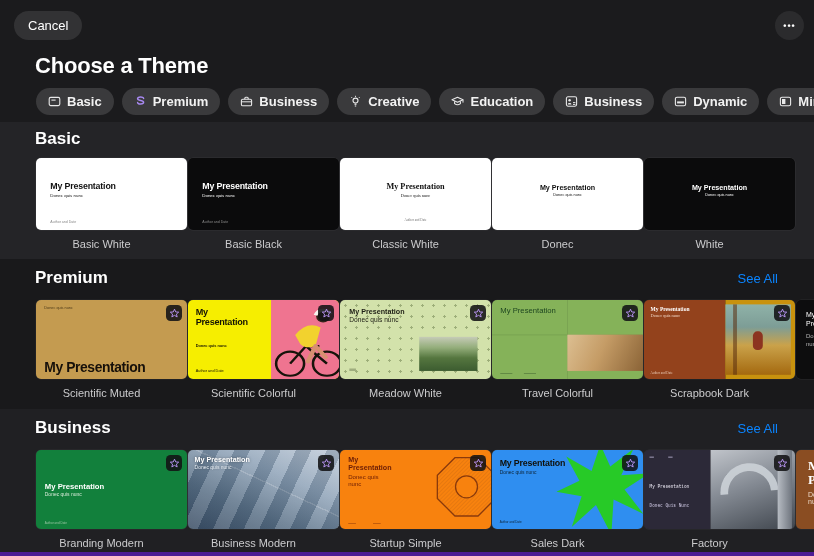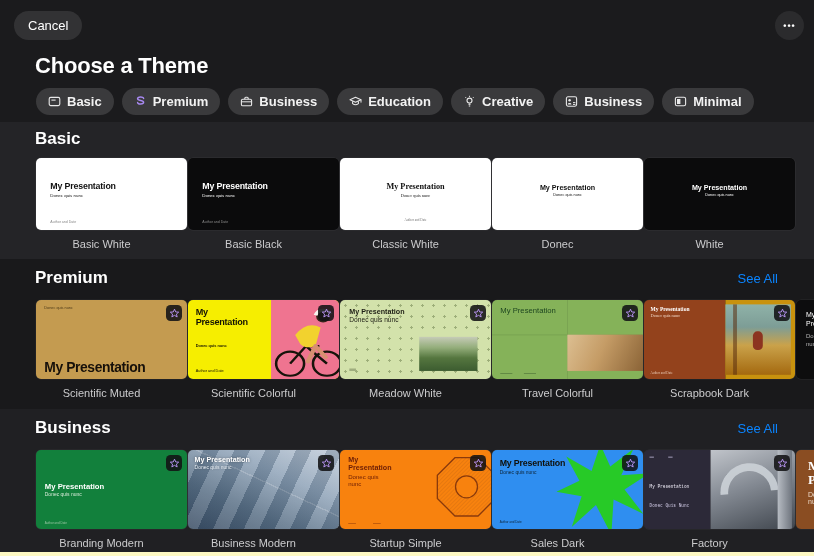--- a/index.html
+++ b/index.html
@@ -1,17 +1,17 @@
 <!DOCTYPE html>
 <html><head>
 <meta charset="utf-8">
 <style>
   * { margin:0; padding:0; box-sizing:border-box; }
   body { background:#000; font-family:"Liberation Sans","DejaVu Sans",sans-serif; }
-  .screen { position:relative; width:814px; height:556px; background:#fef9c3; overflow:hidden; }
+  .screen { position:relative; width:814px; height:556px; background:#4c1d95; overflow:hidden; }
   .sheet { position:absolute; inset:0 0 8px 0; background:#1b1b1d; }
 
   
   .topbar { position:relative; height:40px; padding-top:11px; }
   .btn-cancel { position:absolute; left:14px; top:11px; height:29px; padding:0 14px;
     background:#323234; border:none; border-radius:15px; color:#fff; font-size:13px;
     font-family:inherit; cursor:pointer; }
   .btn-more { position:absolute; right:10px; top:11px; width:29px; height:29px; border-radius:50%;
     background:#2b2b2d; border:none; color:#fff; font-size:9px; font-weight:700;
     letter-spacing:1px; cursor:pointer; font-family:inherit; }
@@ -192,46 +192,53 @@
       <button class="chip">
         <svg width="13" height="13" viewBox="0 0 13 13">
             <rect x="1.4" y="4.2" width="10.2" height="6.6" rx="1.4" fill="none" stroke="#e9e9e9" stroke-width="1.1"></rect>
             <path d="M4.8,4.2 V3.3 a1,1 0 0 1 1,-1 h1.4 a1,1 0 0 1 1,1 V4.2" fill="none" stroke="#e9e9e9" stroke-width="1.1"></path>
             <line x1="1.4" y1="6.8" x2="11.6" y2="6.8" stroke="#e9e9e9" stroke-width="1"></line>
           </svg>
         <span>Business</span>
       </button>
       <button class="chip">
         <svg width="13" height="13" viewBox="0 0 13 13">
-            <path d="M1,4.8 L6.5,2.3 L12,4.8 L6.5,7.3 Z" fill="none" stroke="#e9e9e9" stroke-width="1.1" stroke-linejoin="round"></path>
-            <path d="M3.6,6.2 V8.6 C5.4,10 7.6,10 9.4,8.6 V6.2" fill="none" stroke="#e9e9e9" stroke-width="1.1"></path>
-            <line x1="12" y1="4.8" x2="12" y2="7.6" stroke="#e9e9e9" stroke-width="1"></line>
-          </svg>
-        <span>Education</span>
-      </button>
-      <button class="chip">
-        <svg width="13" height="13" viewBox="0 0 13 13">
             <circle cx="6.5" cy="5.6" r="2.5" fill="none" stroke="#e9e9e9" stroke-width="1.1"></circle>
             <line x1="5.5" y1="9.3" x2="7.5" y2="9.3" stroke="#e9e9e9" stroke-width="1.1"></line>
             <line x1="5.8" y1="11" x2="7.2" y2="11" stroke="#e9e9e9" stroke-width="1.1"></line>
             <line x1="6.5" y1="0.8" x2="6.5" y2="1.9" stroke="#e9e9e9" stroke-width="1"></line>
             <line x1="2.4" y1="2.2" x2="3.2" y2="3" stroke="#e9e9e9" stroke-width="1"></line>
             <line x1="10.6" y1="2.2" x2="9.8" y2="3" stroke="#e9e9e9" stroke-width="1"></line>
           </svg>
         <span>Creative</span>
       </button>
       <button class="chip">
         <svg width="13" height="13" viewBox="0 0 13 13">
+            <path d="M1,4.8 L6.5,2.3 L12,4.8 L6.5,7.3 Z" fill="none" stroke="#e9e9e9" stroke-width="1.1" stroke-linejoin="round"></path>
+            <path d="M3.6,6.2 V8.6 C5.4,10 7.6,10 9.4,8.6 V6.2" fill="none" stroke="#e9e9e9" stroke-width="1.1"></path>
+            <line x1="12" y1="4.8" x2="12" y2="7.6" stroke="#e9e9e9" stroke-width="1"></line>
+          </svg>
+        <span>Education</span>
+      </button>
+      <button class="chip">
+        <svg width="13" height="13" viewBox="0 0 13 13">
             <rect x="1.4" y="1.8" width="10.2" height="9.4" rx="1.6" fill="none" stroke="#e9e9e9" stroke-width="1.1"></rect>
             <circle cx="4.6" cy="5.2" r="1.2" fill="#e9e9e9"></circle>
             <path d="M2.8,9.4 c0,-1.8 3.6,-1.8 3.6,0" fill="#e9e9e9"></path>
             <line x1="8" y1="7.6" x2="10.4" y2="7.6" stroke="#e9e9e9" stroke-width="1"></line>
             <line x1="8" y1="9.4" x2="10.4" y2="9.4" stroke="#e9e9e9" stroke-width="1"></line>
           </svg>
         <span>Business</span>
+      </button>
+      <button class="chip">
+        <svg width="13" height="13" viewBox="0 0 13 13">
+            <rect x="1.4" y="2.2" width="10.2" height="8.6" rx="1.6" fill="none" stroke="#e9e9e9" stroke-width="1.1"></rect>
+            <rect x="3.1" y="6.4" width="6.8" height="2" fill="#e9e9e9"></rect>
+          </svg>
+        <span>Dynamic</span>
       </button>
       <button class="chip">
         <svg width="13" height="13" viewBox="0 0 13 13">
             <rect x="1.4" y="2.2" width="10.2" height="8.6" rx="1.6" fill="none" stroke="#e9e9e9" stroke-width="1.1"></rect>
             <rect x="3" y="4" width="3.4" height="5" fill="#e9e9e9"></rect>
           </svg>
         <span>Minimal</span>
       </button>
 
     </div>

